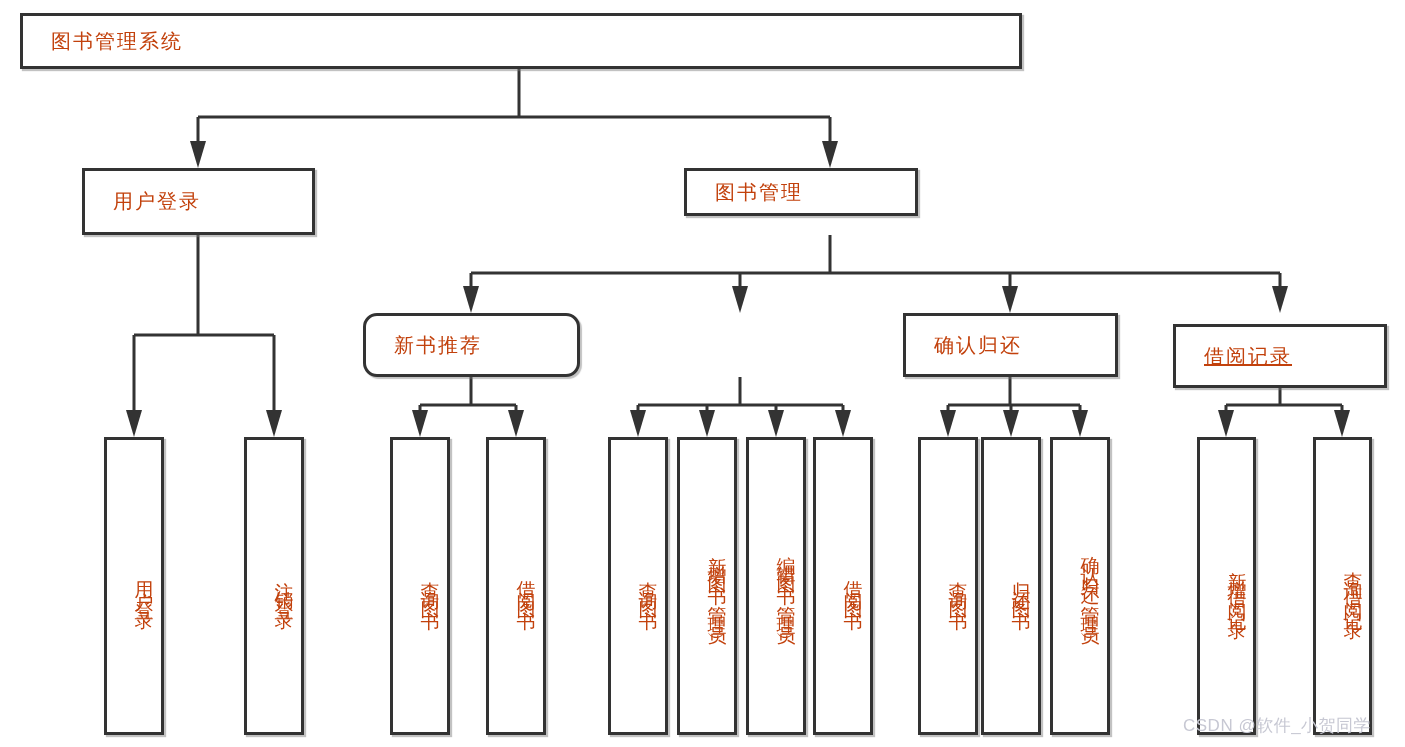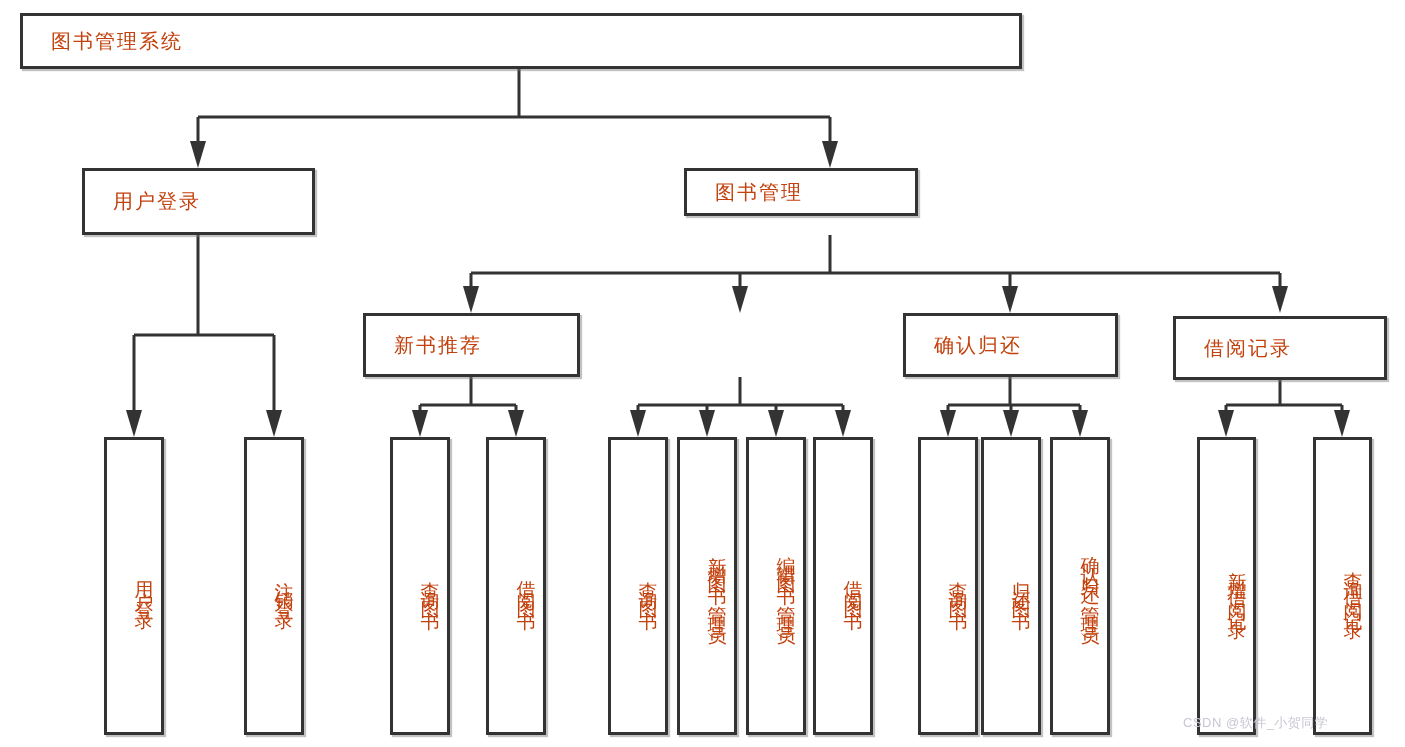--- a/index.html
+++ b/index.html
@@ -34,43 +34,43 @@
   .v-node { font-size: 19px; }
   .v-node .vtext {
     writing-mode: vertical-rl;
     letter-spacing: 10px;
     line-height: 1;
     white-space: nowrap;
   }
   .root-node    { left: 20px;  top: 13px;  width: 1002px; height: 56px; }
   .n-l2-0       { left: 82px;  top: 168px; width: 233px;  height: 67px; }
   .n-l2-1       { left: 684px; top: 168px; width: 234px;  height: 48px; }
-  .n-l3-0       { left: 363px; top: 313px; width: 217px;  height: 64px; }
+  .n-l3-0       { left: 363px; top: 313px; width: 217px;  height: 64px; border-radius: 14px; }
   .n-l3-1       { left: 632px; top: 313px; width: 215px;  height: 64px; }
   .n-l3-2       { left: 903px; top: 313px; width: 215px;  height: 64px; }
-  .n-l3-3       { left: 1173px;top: 316px; width: 214px;  height: 64px; }
+  .n-l3-3       { left: 1173px;top: 324px; width: 214px;  height: 64px; text-decoration: underline; }
   .leaf         { top: 437px; height: 298px; width: 60px; }
   .n-leaf-0  { left: 104px; }
   .n-leaf-1  { left: 244px; }
   .n-leaf-2  { left: 390px; }
   .n-leaf-3  { left: 486px; }
   .n-leaf-4  { left: 608px; }
   .n-leaf-5  { left: 677px; }
   .n-leaf-6  { left: 746px; }
   .n-leaf-7  { left: 813px; }
   .n-leaf-8  { left: 918px; }
   .n-leaf-9  { left: 981px; }
   .n-leaf-10 { left: 1050px; }
   .n-leaf-11 { left: 1197px; width: 59px; }
   .n-leaf-12 { left: 1313px; width: 59px; }
   #watermark {
     position: absolute;
     left: 1183px;
     top: 714px;
-    font-size: 13px;
+    font-size: 17px;
     color: #c7c8d3;
     z-index: 5;
     white-space: nowrap;
     letter-spacing: 0.5px;
   }
 </style>
 </head>
 <body>
 
 <div id="canvas">

